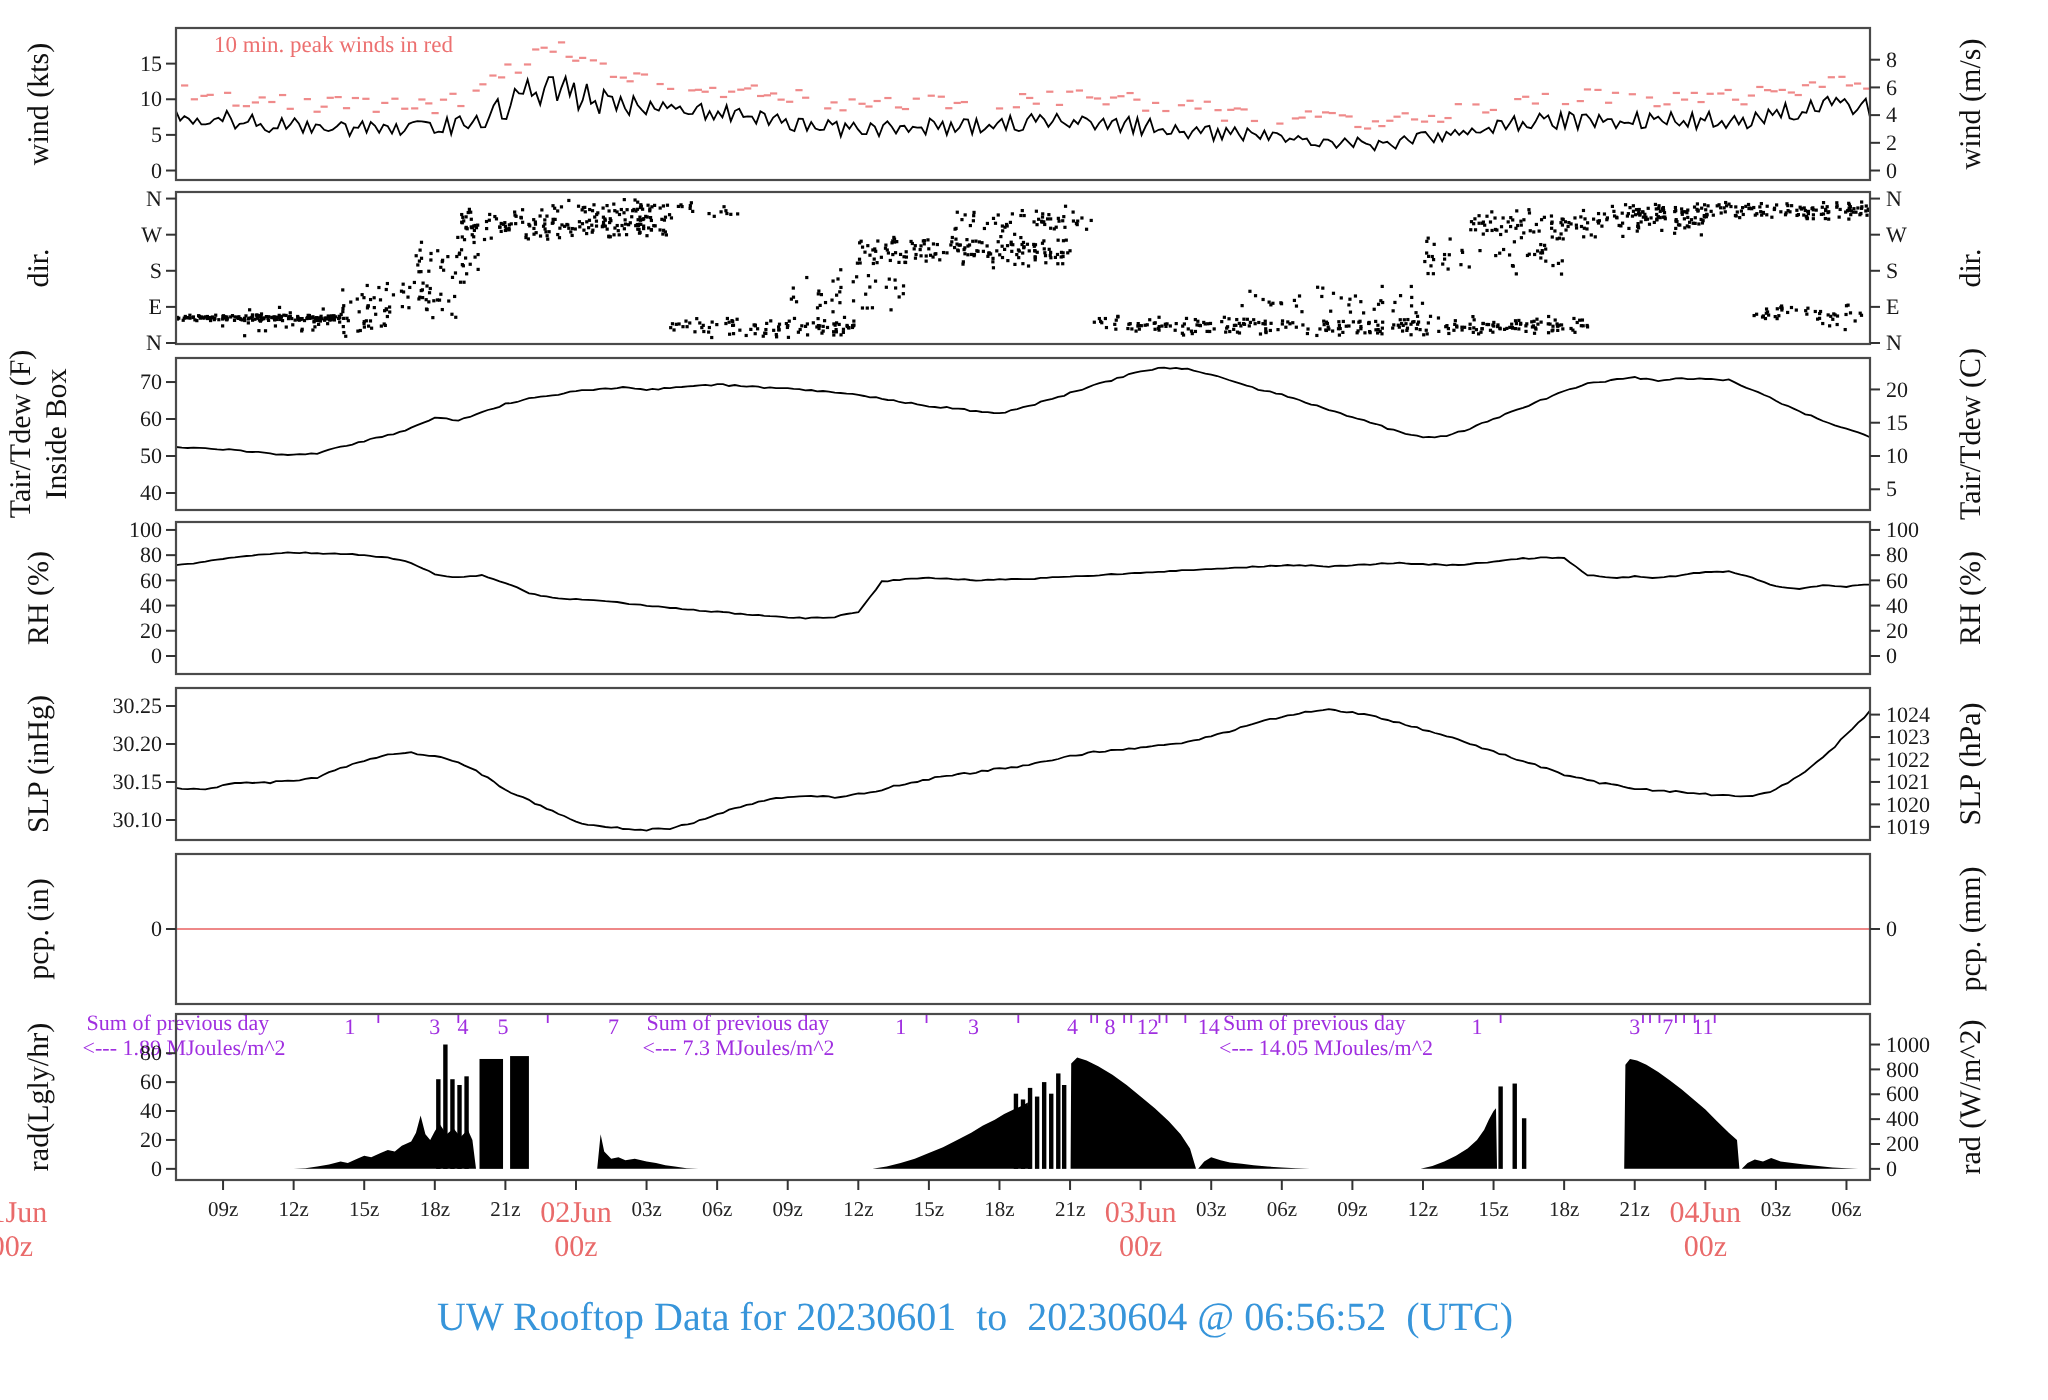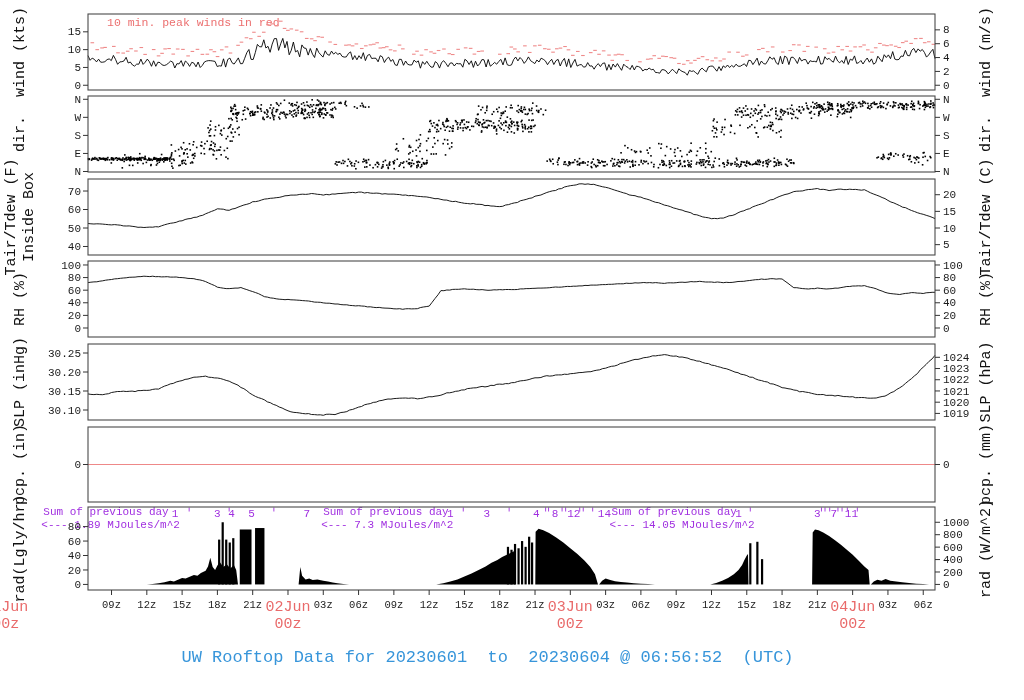--- a/index.html
+++ b/index.html
@@ -1,20 +1,20 @@
 <!DOCTYPE html>
 <html><head>
 <meta charset="utf-8">
 <style>
   html,body{margin:0;padding:0;background:#ffffff;}
   .page{position:relative;width:1024px;height:700px;background:#fff;overflow:hidden;
-        font-family:Liberation Mono, monospace;}
+        font-family:Liberation Serif, serif;}
   #chart-svg{position:absolute;left:0;top:0;}
   .chart-title{position:absolute;left:0;top:648px;width:975px;text-align:center;
-        font-size:17px;color:#3795da;white-space:pre;}
+        font-size:20px;color:#3795da;white-space:pre;}
 </style>
 </head>
 <body>
 
 <div class="page">
   <svg id="chart-svg" width="1024" height="700" viewBox="0 0 1024 700">
       <g>
         <text x="107" y="26" font-size="11.5" fill="#ec7070">10 min. peak winds in red</text>
         <text x="43.297222222222224" y="515" font-size="11" fill="#a02fe0">Sum of previous day</text>
         <text x="41.297222222222224" y="527.5" font-size="11" fill="#a02fe0">&lt;--- 1.89 MJoules/m^2</text>

